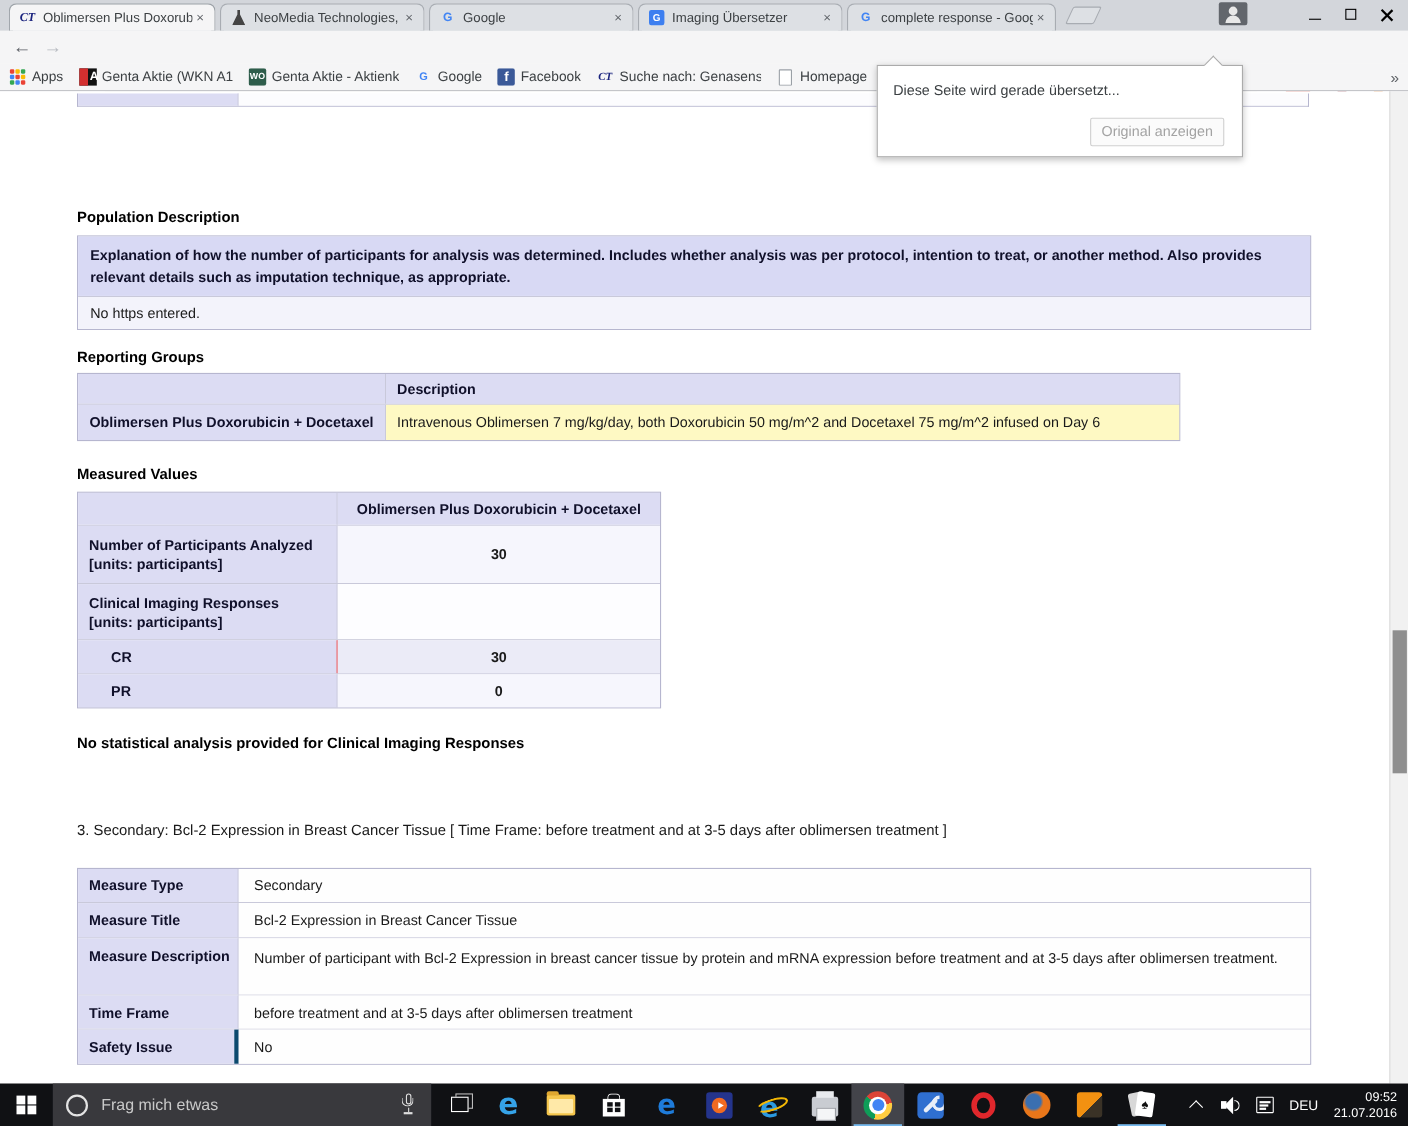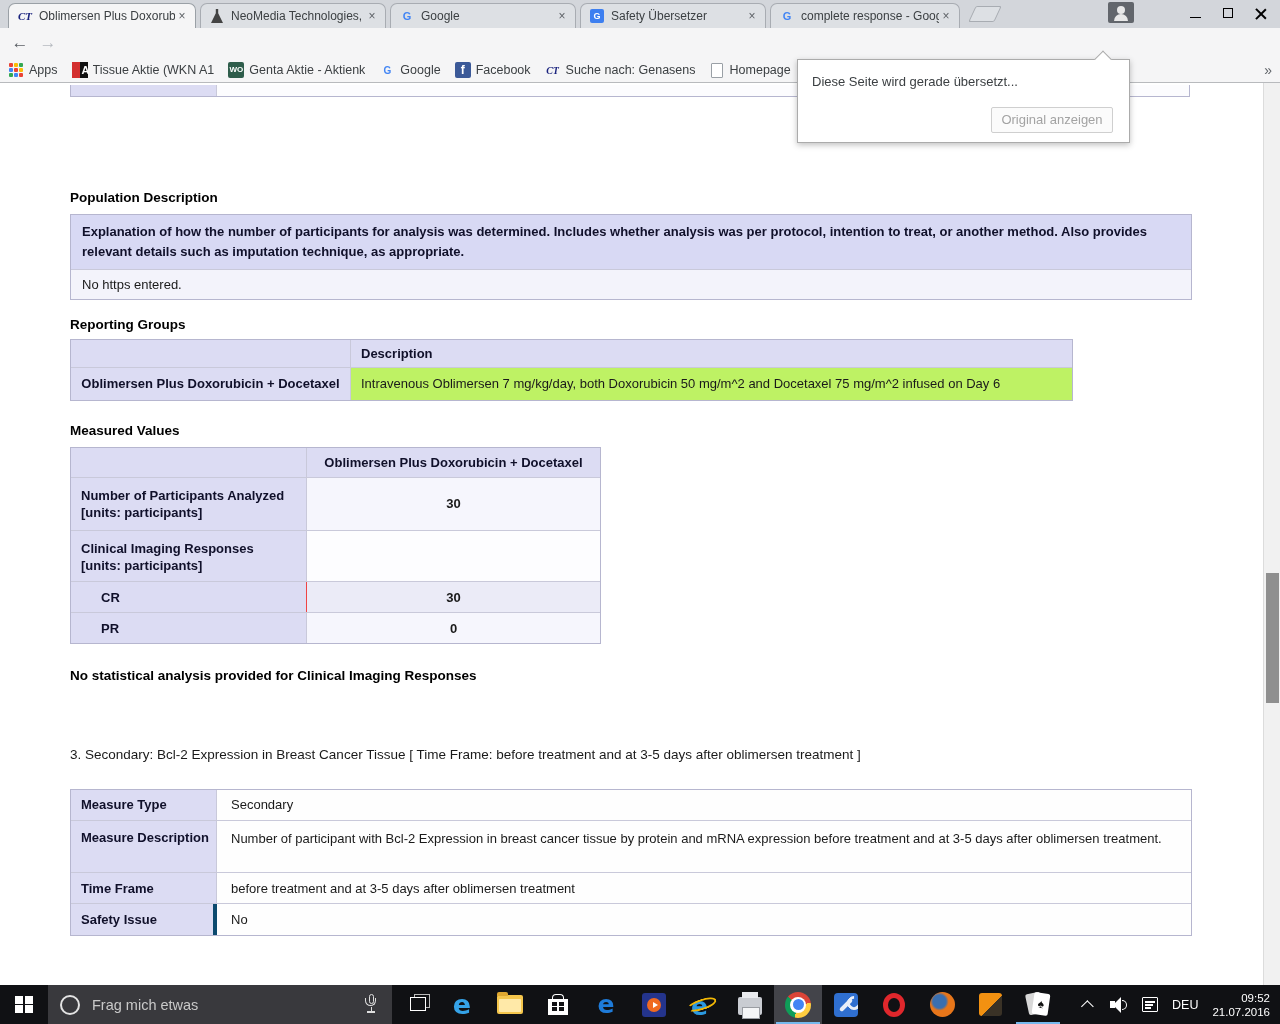--- a/index.html
+++ b/index.html
@@ -174,21 +174,21 @@
     </div>
     <div class="tab" style="left:390px; width:186px;">
       <span class="favicon fav-g">G</span>
       <span class="title">Google</span>
       <span class="close">×</span>
     </div>
     <div class="tab" style="left:580px; width:186px;">
       <span class="favicon">
           <span class="fav-tr">G</span>
         </span>
-      <span class="title">Safety Übersetzer</span>
+      <span class="title">Imaging Übersetzer</span>
       <span class="close">×</span>
     </div>
     <div class="tab" style="left:770px; width:190px;">
       <span class="favicon fav-g">G</span>
       <span class="title">complete response - Goog</span>
       <span class="close">×</span>
     </div>
     <div class="newtab" style="left:972px;"></div>
     <div class="profile-btn" style="left:1108px;">
       <span class="head"></span>
@@ -252,21 +252,21 @@
             <i style="background:#4285f4"></i>
             <i style="background:#ea4335"></i>
       </span>
         </span>
       <span class="lbl">Apps</span>
     </div>
     <div class="bm">
       <span class="ic">
           <span class="ic-a">A</span>
         </span>
-      <span class="lbl">Tissue Aktie (WKN A1</span>
+      <span class="lbl">Genta Aktie (WKN A1</span>
     </div>
     <div class="bm">
       <span class="ic">
           <span class="ic-wo">WO</span>
         </span>
       <span class="lbl">Genta Aktie - Aktienk</span>
     </div>
     <div class="bm">
       <span class="ic ic-g">G</span>
       <span class="lbl">Google</span>
@@ -319,21 +319,21 @@
 
     <div class="heading" style="top:234px;">Reporting Groups</div>
 
     <div class="ptable" style="left:70px; top:256px; width:1003px;">
       <div class="prow" style="background:#dcdcf3; height:27px;">
         <div style="width:280px; border-right:1px solid #c9c9da;"></div>
         <div class="pcell-label" style="flex:1; padding:6px 10px;">Description</div>
       </div>
       <div class="prow" style="height:33px;">
         <div class="pcell-label" style="width:280px; border-right:1px solid #c9c9da; text-align:center; padding-top:8px;">Oblimersen Plus Doxorubicin + Docetaxel</div>
-        <div class="pcell-val" style="flex:1; background:#bef264; padding:8px 10px;">Intravenous Oblimersen 7 mg/kg/day, both Doxorubicin 50 mg/m^2 and Docetaxel 75 mg/m^2 infused on Day 6</div>
+        <div class="pcell-val" style="flex:1; background:#fef9c3; padding:8px 10px;">Intravenous Oblimersen 7 mg/kg/day, both Doxorubicin 50 mg/m^2 and Docetaxel 75 mg/m^2 infused on Day 6</div>
       </div>
     </div>
 
     <div class="heading" style="top:340px;">Measured Values</div>
 
     <div class="ptable" style="left:70px; top:364px; width:531px;">
       <div class="prow" style="height:29px;">
         <div style="width:236px; background:#dcdcf3; border-right:1px solid #c9c9da;"></div>
         <div class="pcell-label" style="flex:1; text-align:center; padding-top:7px; background:#dcdcf3;">Oblimersen Plus Doxorubicin + Docetaxel</div>
       </div>
@@ -362,20 +362,24 @@
     </div>
 
     <div class="heading" style="top:585px;">No statistical analysis provided for Clinical Imaging Responses</div>
 
     <div class="abs" style="left:70px; top:664px; font-size:13.5px; color:#1a1a1a;">3.  Secondary:  Bcl-2 Expression in Breast Cancer Tissue   [ Time Frame: before treatment and at 3-5 days after oblimersen treatment ]</div>
 
     <div class="ptable" style="left:70px; top:706px; width:1122px;">
       <div class="prow" style="height:30px;">
         <div class="pcell-label" style="width:146px; border-right:1px solid #c9c9da; padding:7px 0 0 10px;">Measure Type</div>
         <div class="pcell-val" style="flex:1; padding:7px 0 0 14px; background:#fefefe;">Secondary</div>
+      </div>
+      <div class="prow" style="height:32px;">
+        <div class="pcell-label" style="width:146px; border-right:1px solid #c9c9da; padding:8px 0 0 10px;">Measure Title</div>
+        <div class="pcell-val" style="flex:1; padding:8px 0 0 14px; background:#fefefe;">Bcl-2 Expression in Breast Cancer Tissue</div>
       </div>
       <div class="prow" style="height:52px;">
         <div class="pcell-label" style="width:146px; border-right:1px solid #c9c9da; padding:9px 0 0 10px;">Measure Description</div>
         <div class="pcell-val" style="flex:1; padding:8px 14px 0 14px; background:#fefefe; line-height:20px;">Number of participant with Bcl-2 Expression in breast cancer tissue by protein and mRNA expression before treatment and at 3-5 days after oblimersen treatment.</div>
       </div>
       <div class="prow" style="height:31px;">
         <div class="pcell-label" style="width:146px; border-right:1px solid #c9c9da; padding:8px 0 0 10px;">Time Frame</div>
         <div class="pcell-val" style="flex:1; padding:8px 0 0 14px; background:#fefefe;">before treatment and at 3-5 days after oblimersen treatment</div>
       </div>
       <div class="prow" style="height:32px;">

